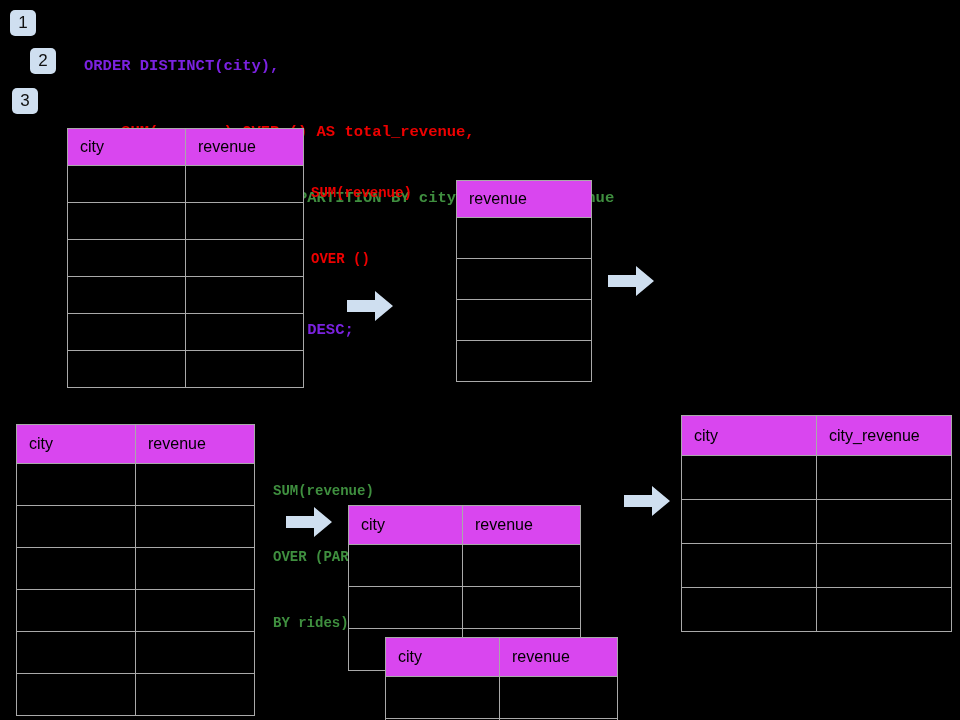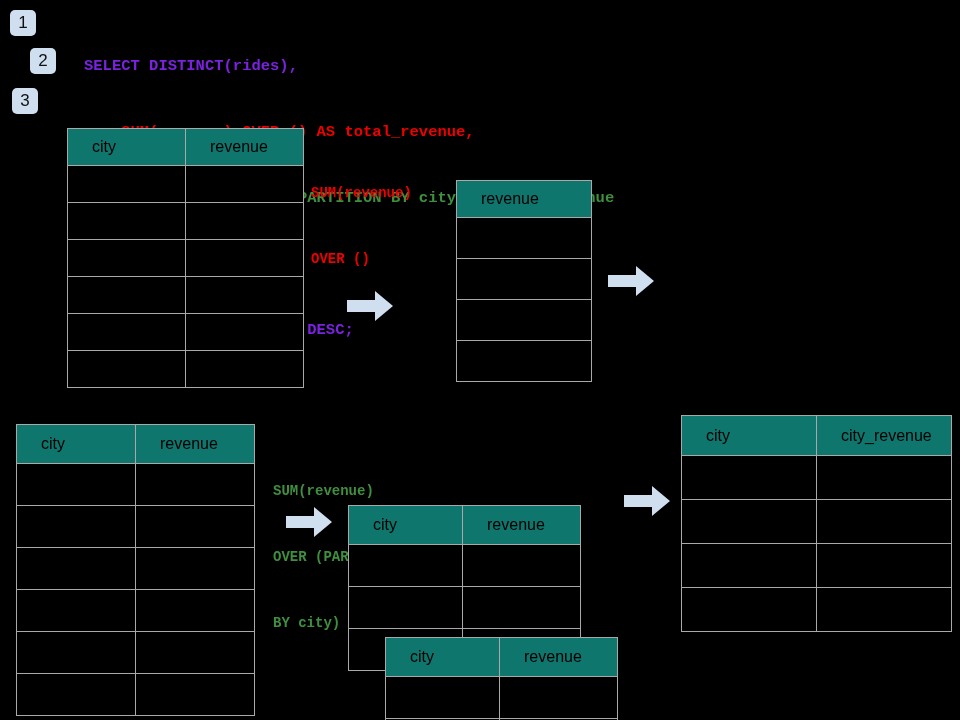--- a/index.html
+++ b/index.html
@@ -74,48 +74,48 @@
     background: #000000;
     table-layout: fixed;
   }
   .tbl td {
     border: 1px solid #a9a9a9;
     padding: 0;
     background: #000000;
   }
   .tbl th {
     border: 1px solid #a9a9a9;
-    background: #0f766e;
+    background: #d946ef;
     color: #000000;
     font-family: "Liberation Sans", sans-serif;
     font-weight: normal;
     font-size: 16px;
     text-align: left;
-    padding: 0 0 0 24px;
+    padding: 0 0 0 12px;
   }
 
   
   .arrow {
     position: absolute;
     width: 46px;
     height: 32px;
   }
   .arrow svg { display: block; }
 </style>
 </head>
 <body>
 
 <div id="canvas">
 
   <div class="badge" style="left:10px; top:10px;">1</div>
   <div class="badge" style="left:30px; top:48px;">2</div>
   <div class="badge" style="left:12px; top:88px;">3</div>
 
   <div class="sql" style="left:84px; top:11px;">
-    <div class="sql-line c-purple">SELECT DISTINCT(rides),</div>
+    <div class="sql-line c-purple">ORDER DISTINCT(city),</div>
     <div class="sql-line c-red">    SUM(revenue) OVER () AS total_revenue,</div>
     <div class="sql-line c-green">    SUM(revenue) OVER (PARTITION BY city) as city_revenue</div>
     <div class="sql-line c-purple">  FROM rides</div>
     <div class="sql-line c-purple">  ORDER by city_revenue DESC;</div>
   </div>
 
 
   <table class="tbl" style="left:67px; top:128px; width:236px;">
     <colgroup>
         <col style="width:118px">
@@ -232,21 +232,21 @@
       <tr>
           <td style="height:41px"></td>
           <td></td>
         </tr>
     </tbody>
   </table>
 
   <div class="anno green" style="left:273px; top:436px;">
     <div>SUM(revenue)</div>
     <div>OVER (PARTITION</div>
-    <div>BY city)</div>
+    <div>BY rides)</div>
   </div>
 
   <div class="arrow" style="left:286px; top:506px;">
     <svg width="46" height="32" viewBox="0 0 46 32">
       <polygon points="0,10 28,10 28,1 46,16 28,31 28,22 0,22" fill="#cfdff0"></polygon>
     </svg>
   </div>
 
   <table class="tbl" style="left:348px; top:505px; width:232px; z-index:1;">
     <colgroup>

